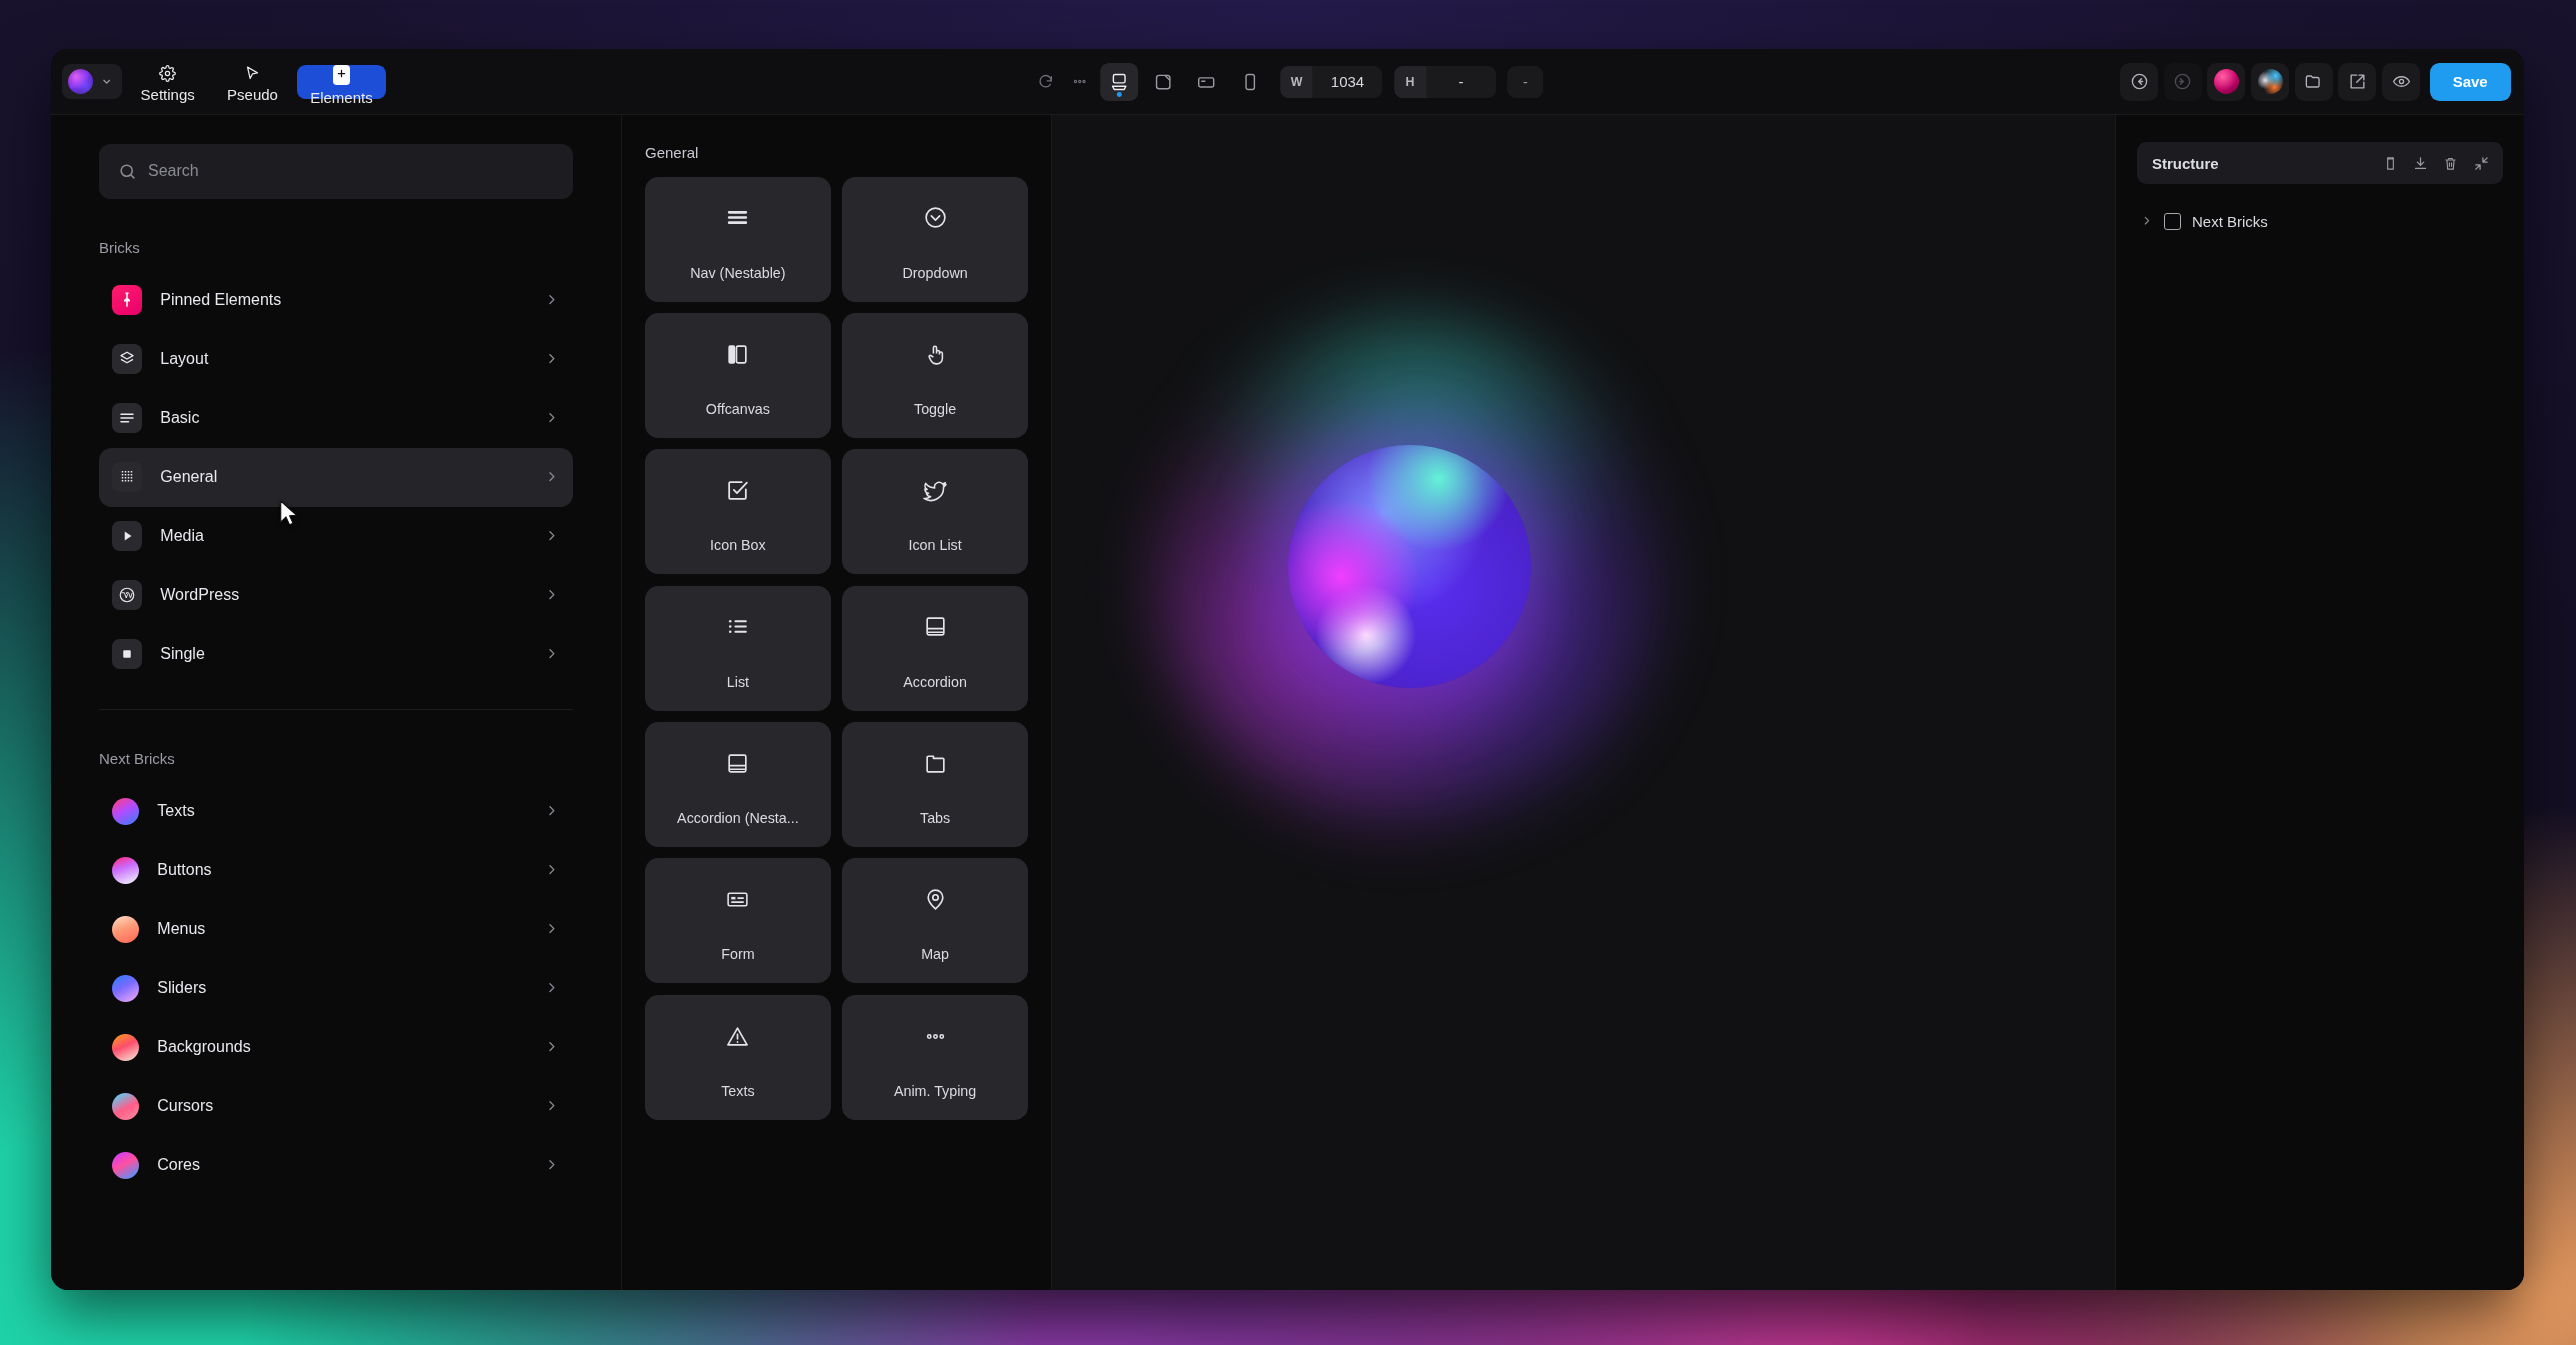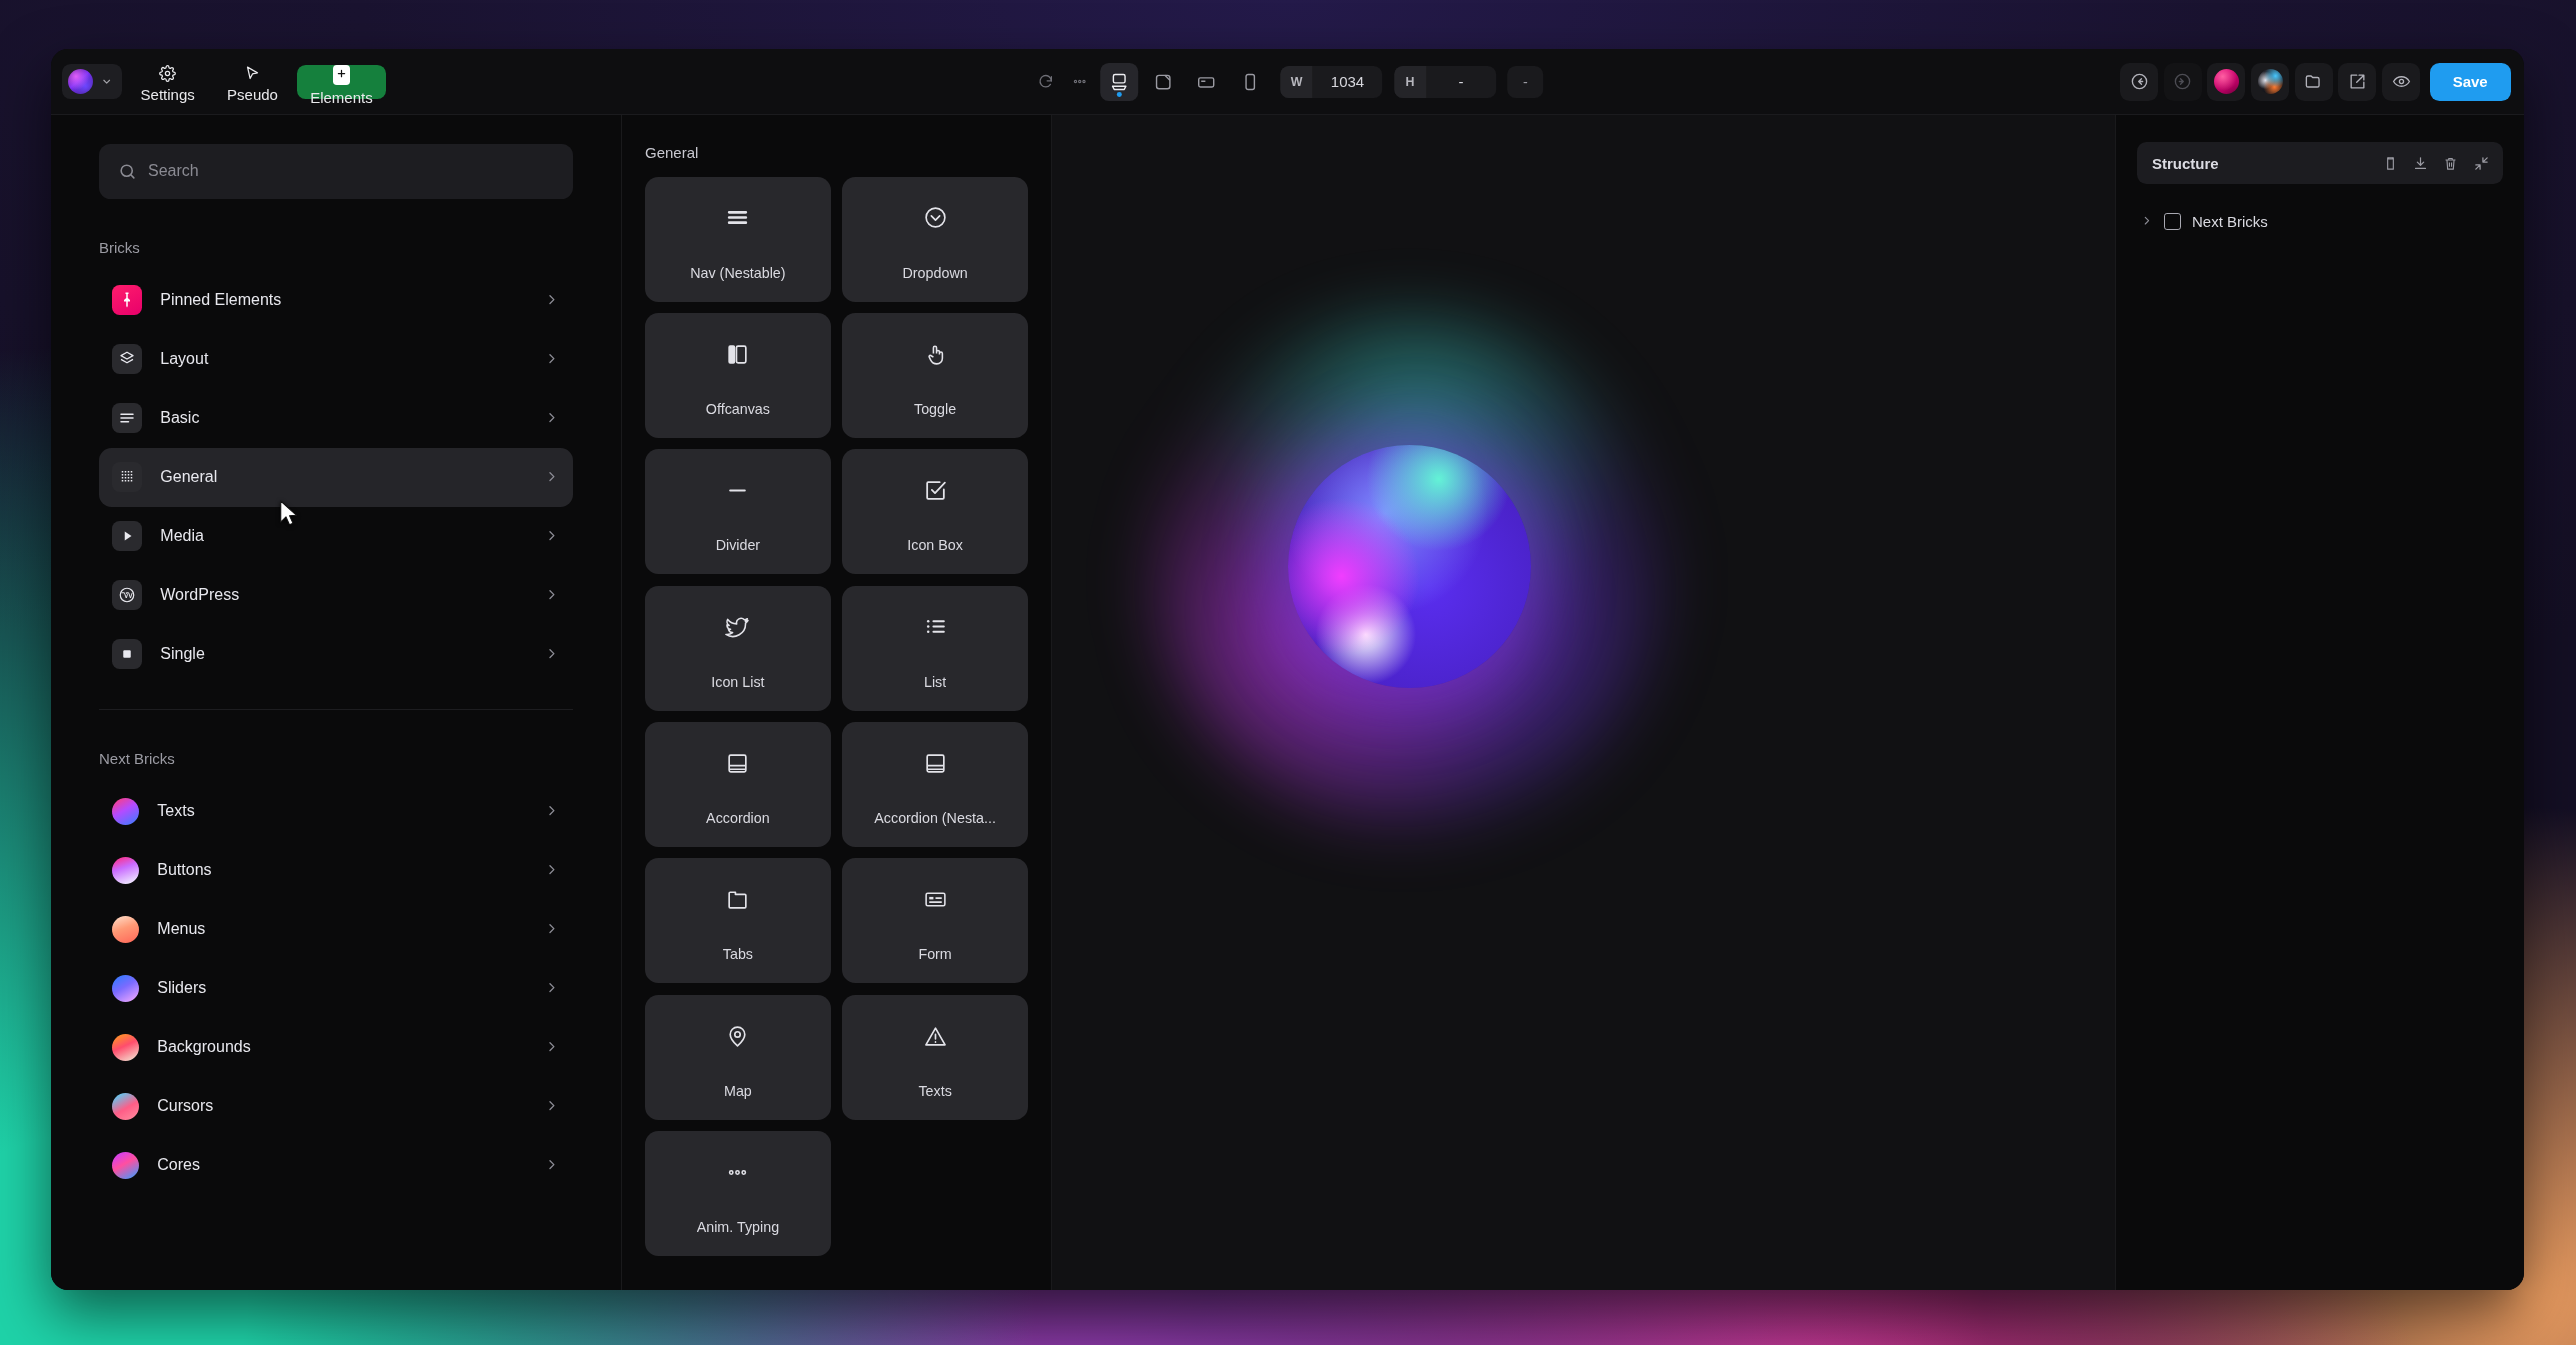--- a/index.html
+++ b/index.html
@@ -59,21 +59,21 @@
   }
   .chev-sm { width: 11.4px; height: 11.4px; opacity:.75; }
   .tb-btn {
     display: flex; align-items: center; gap: 4px;
     height: 34px; padding: 0 13.3px;
     border-radius: 8.6px; color: #e9e9ec;
     font-size: 15px; cursor: pointer;
     background: transparent;
     flex-direction: column;
   }
-  .tb-btn.active { background: #15803d; }
+  .tb-btn.active { background: #1d4ed8; }
   .tb-btn svg { width: 17px; height: 17px; flex: none; }
   .tb-icon-on { background:#fff; border-radius:3.8px; padding:1px; }
   .tb-icon-on svg { width:15px; height:15px; color:#111; }
 
   .tb-center {
     position: absolute; left: 50%; transform: translateX(-50%);
     display: flex; align-items: center; gap: 5.7px;
   }
   .ic-btn {
     width: 38px; height: 38px; border-radius: 8.6px;
@@ -644,28 +644,20 @@
 
         <div class="ep-card">
           <span class="glyph">
               <svg viewBox="0 0 24 24" fill="none" stroke="currentColor" stroke-width="1.5" stroke-linejoin="round">
                 <path d="M10 11V5.5a1.5 1.5 0 1 1 3 0V11m0-1.5a1.4 1.4 0 0 1 2.8 0V12m0-1a1.4 1.4 0 0 1 2.8 0v4.5c0 3-2.2 5.5-5.4 5.5-3 0-4.8-1.6-5.8-3.6L6 14.5c-.5-1 .4-2 1.4-1.5L10 14.5"></path>
               </svg>
             </span>
           <span class="cap">Toggle</span>
         </div>
 
-        <div class="ep-card">
-          <span class="glyph">
-              <svg viewBox="0 0 24 24" fill="none" stroke="currentColor" stroke-width="2" stroke-linecap="round">
-                <path d="M5 12h14"></path>
-              </svg>
-            </span>
-          <span class="cap">Divider</span>
-        </div>
 
         <div class="ep-card">
           <span class="glyph">
               <svg viewBox="0 0 24 24" fill="none" stroke="currentColor" stroke-width="1.7" stroke-linecap="round" stroke-linejoin="round">
                 <path d="M20 11v8a1 1 0 0 1-1 1H5a1 1 0 0 1-1-1V5a1 1 0 0 1 1-1h11"></path>
                 <path d="M8.5 11.5l3 3L21 4.5"></path>
               </svg>
             </span>
           <span class="cap">Icon Box</span>
         </div>

